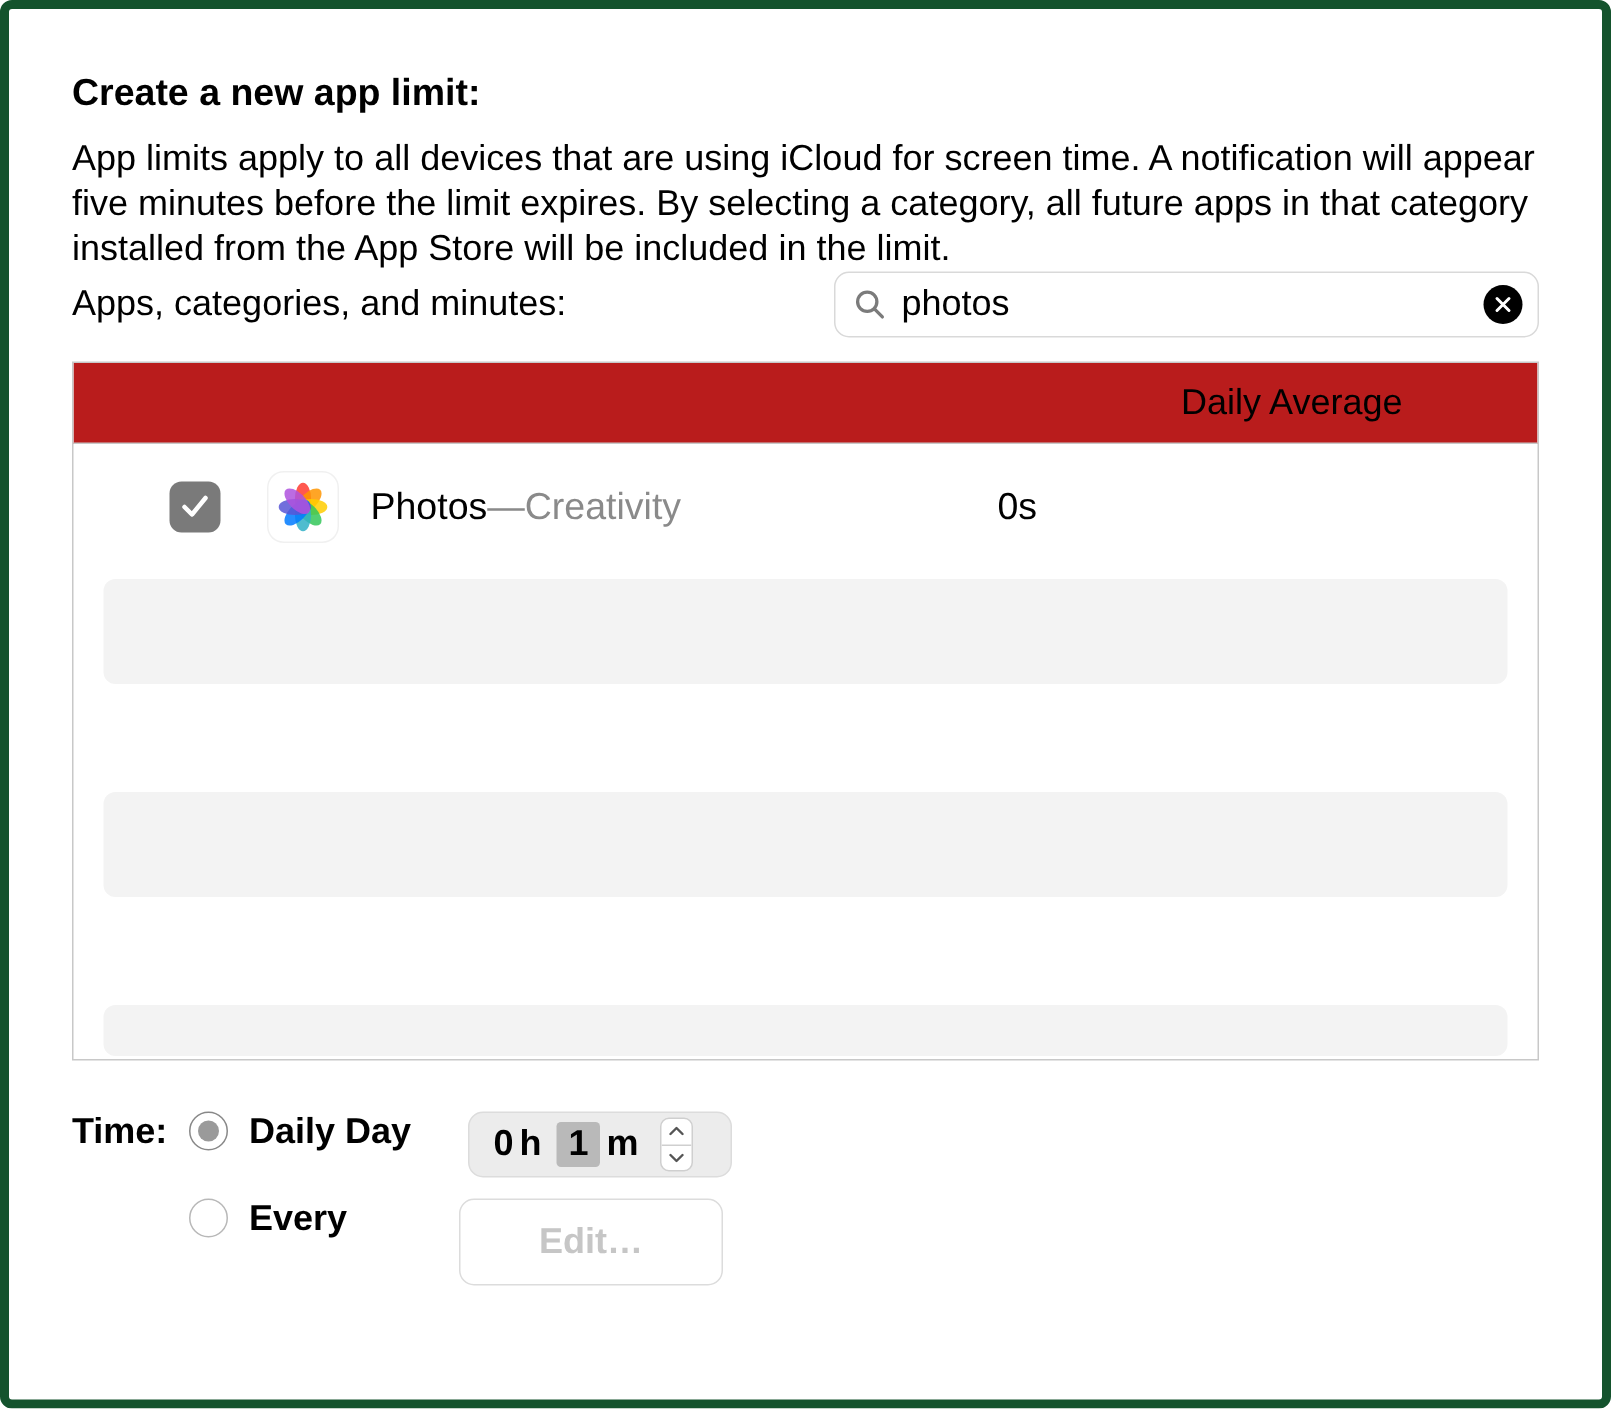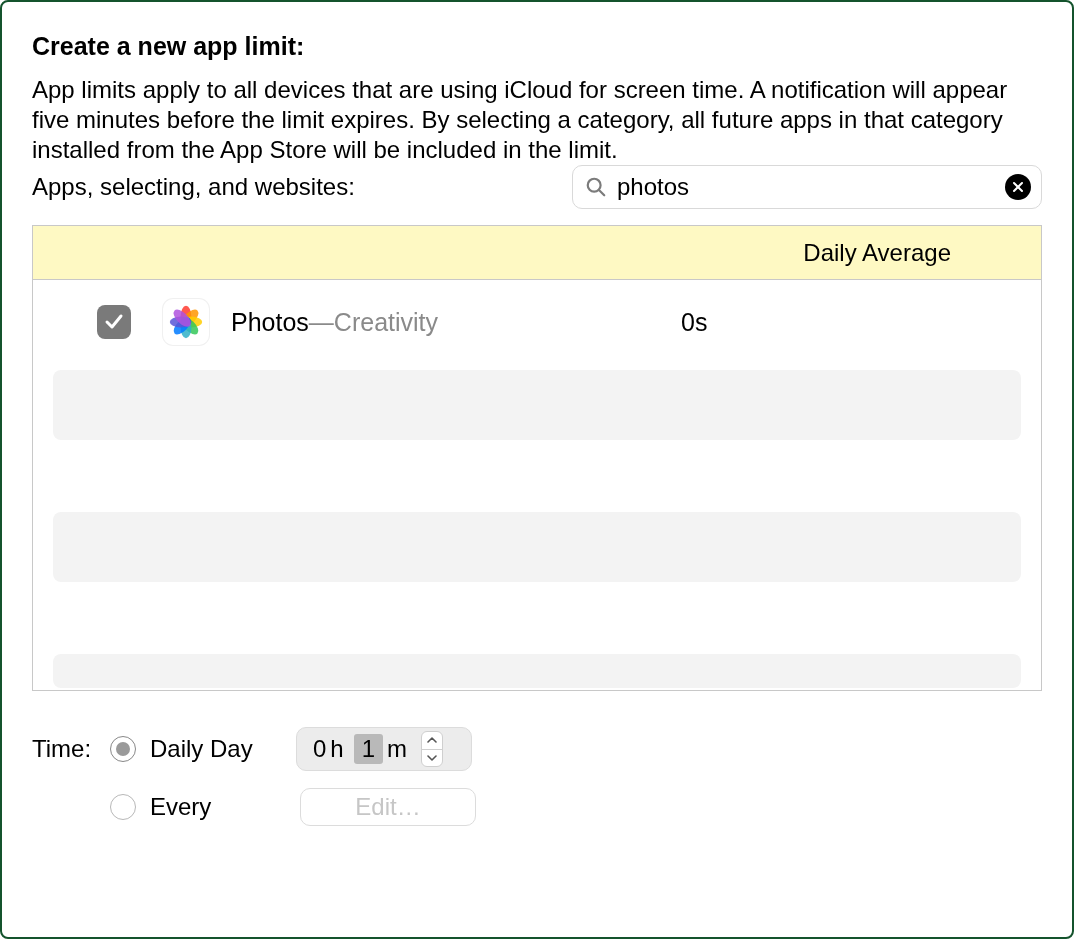--- a/index.html
+++ b/index.html
@@ -8,23 +8,23 @@
     padding: 0;
     font-family: -apple-system, BlinkMacSystemFont, "Helvetica Neue", Arial, sans-serif;
     background: #fff;
     color: #000;
     font-size: 24px;
     -webkit-font-smoothing: antialiased;
   }
   .panel {
     width: 1074px;
     height: 939px;
-    border: 2px solid #14532d;
+    border: 6px solid #14532d;
     border-radius: 8px;
-    padding: 30px;
+    padding: 42px;
     position: relative;
   }
   .title {
     font-size: 25px;
     font-weight: 700;
     margin-bottom: 14px;
   }
   .desc {
     font-size: 24px;
     line-height: 1.25;
@@ -65,21 +65,21 @@
     justify-content: center;
     cursor: pointer;
   }
   .clear-btn svg { width: 12px; height: 12px; }
   .table-box {
     border: 1px solid #c8c8c8;
     height: 466px;
     overflow: hidden;
   }
   .thead {
-    background: #fef9c3;
+    background: #b91c1c;
     border-bottom: 1px solid #c8c8c8;
     height: 54px;
     display: flex;
     align-items: center;
   }
   .thead-col-avg {
     margin-left: auto;
     padding-right: 90px;
     font-size: 24px;
   }
@@ -124,22 +124,23 @@
     background: #f3f3f3;
     border-radius: 8px;
     height: 70px;
     margin-top: 20px;
   }
   .placeholder-row.second { margin-top: 72px; }
   .placeholder-row.third  { margin-top: 72px; height: 34px; }
   .time-section { margin-top: 34px; }
   .time-row {
     display: flex;
-    align-items: center;
+    align-items: flex-start;
     height: 48px;
+    font-weight: bold;
   }
   .time-label {
     width: 78px;
     font-size: 24px;
   }
   .radio {
     width: 26px; height: 26px;
     border-radius: 50%;
     border: 1.5px solid #b8b8b8;
     margin-right: 14px;
@@ -194,44 +195,44 @@
   .stepper div {
     flex: 1;
     display: flex;
     align-items: center;
     justify-content: center;
     cursor: pointer;
   }
   .stepper div:first-child { border-bottom: 1px solid #cfcfcf; }
   .stepper svg { width: 10px; height: 10px; }
   .edit-btn {
-    margin-left: 10px;
+    margin-left: 0;
     border: 1px solid #dcdcdc;
     border-radius: 10px;
-    height: 38px;
+    height: 58px;
     min-width: 176px;
     display: flex;
     align-items: center;
     justify-content: center;
     color: #c6c6c6;
     font-size: 24px;
     background: #fff;
   }
 </style>
 </head>
 <body>
 
 <div class="panel">
 
   <div class="title">Create a new app limit:</div>
 
   <div class="desc">App limits apply to all devices that are using iCloud for screen time. A notification will appear five minutes before the limit expires. By selecting a category, all future apps in that category installed from the App Store will be included in the limit.</div>
 
   <div class="row-search">
-    <div class="section-label">Apps, selecting, and websites:</div>
+    <div class="section-label">Apps, categories, and minutes:</div>
     <div class="search-field">
       <svg class="mag" viewBox="0 0 24 24">
         <circle cx="10" cy="10" r="7" fill="none" stroke="#7b7b7b" stroke-width="2.4"></circle>
         <line x1="15.2" y1="15.2" x2="21" y2="21" stroke="#7b7b7b" stroke-width="2.4" stroke-linecap="round"></line>
       </svg>
       <input class="search-input" value="photos" style="">
       <div class="clear-btn">
         <svg viewBox="0 0 12 12">
           <line x1="2" y1="2" x2="10" y2="10" stroke="#fff" stroke-width="2" stroke-linecap="round"></line>
           <line x1="10" y1="2" x2="2" y2="10" stroke="#fff" stroke-width="2" stroke-linecap="round"></line>

